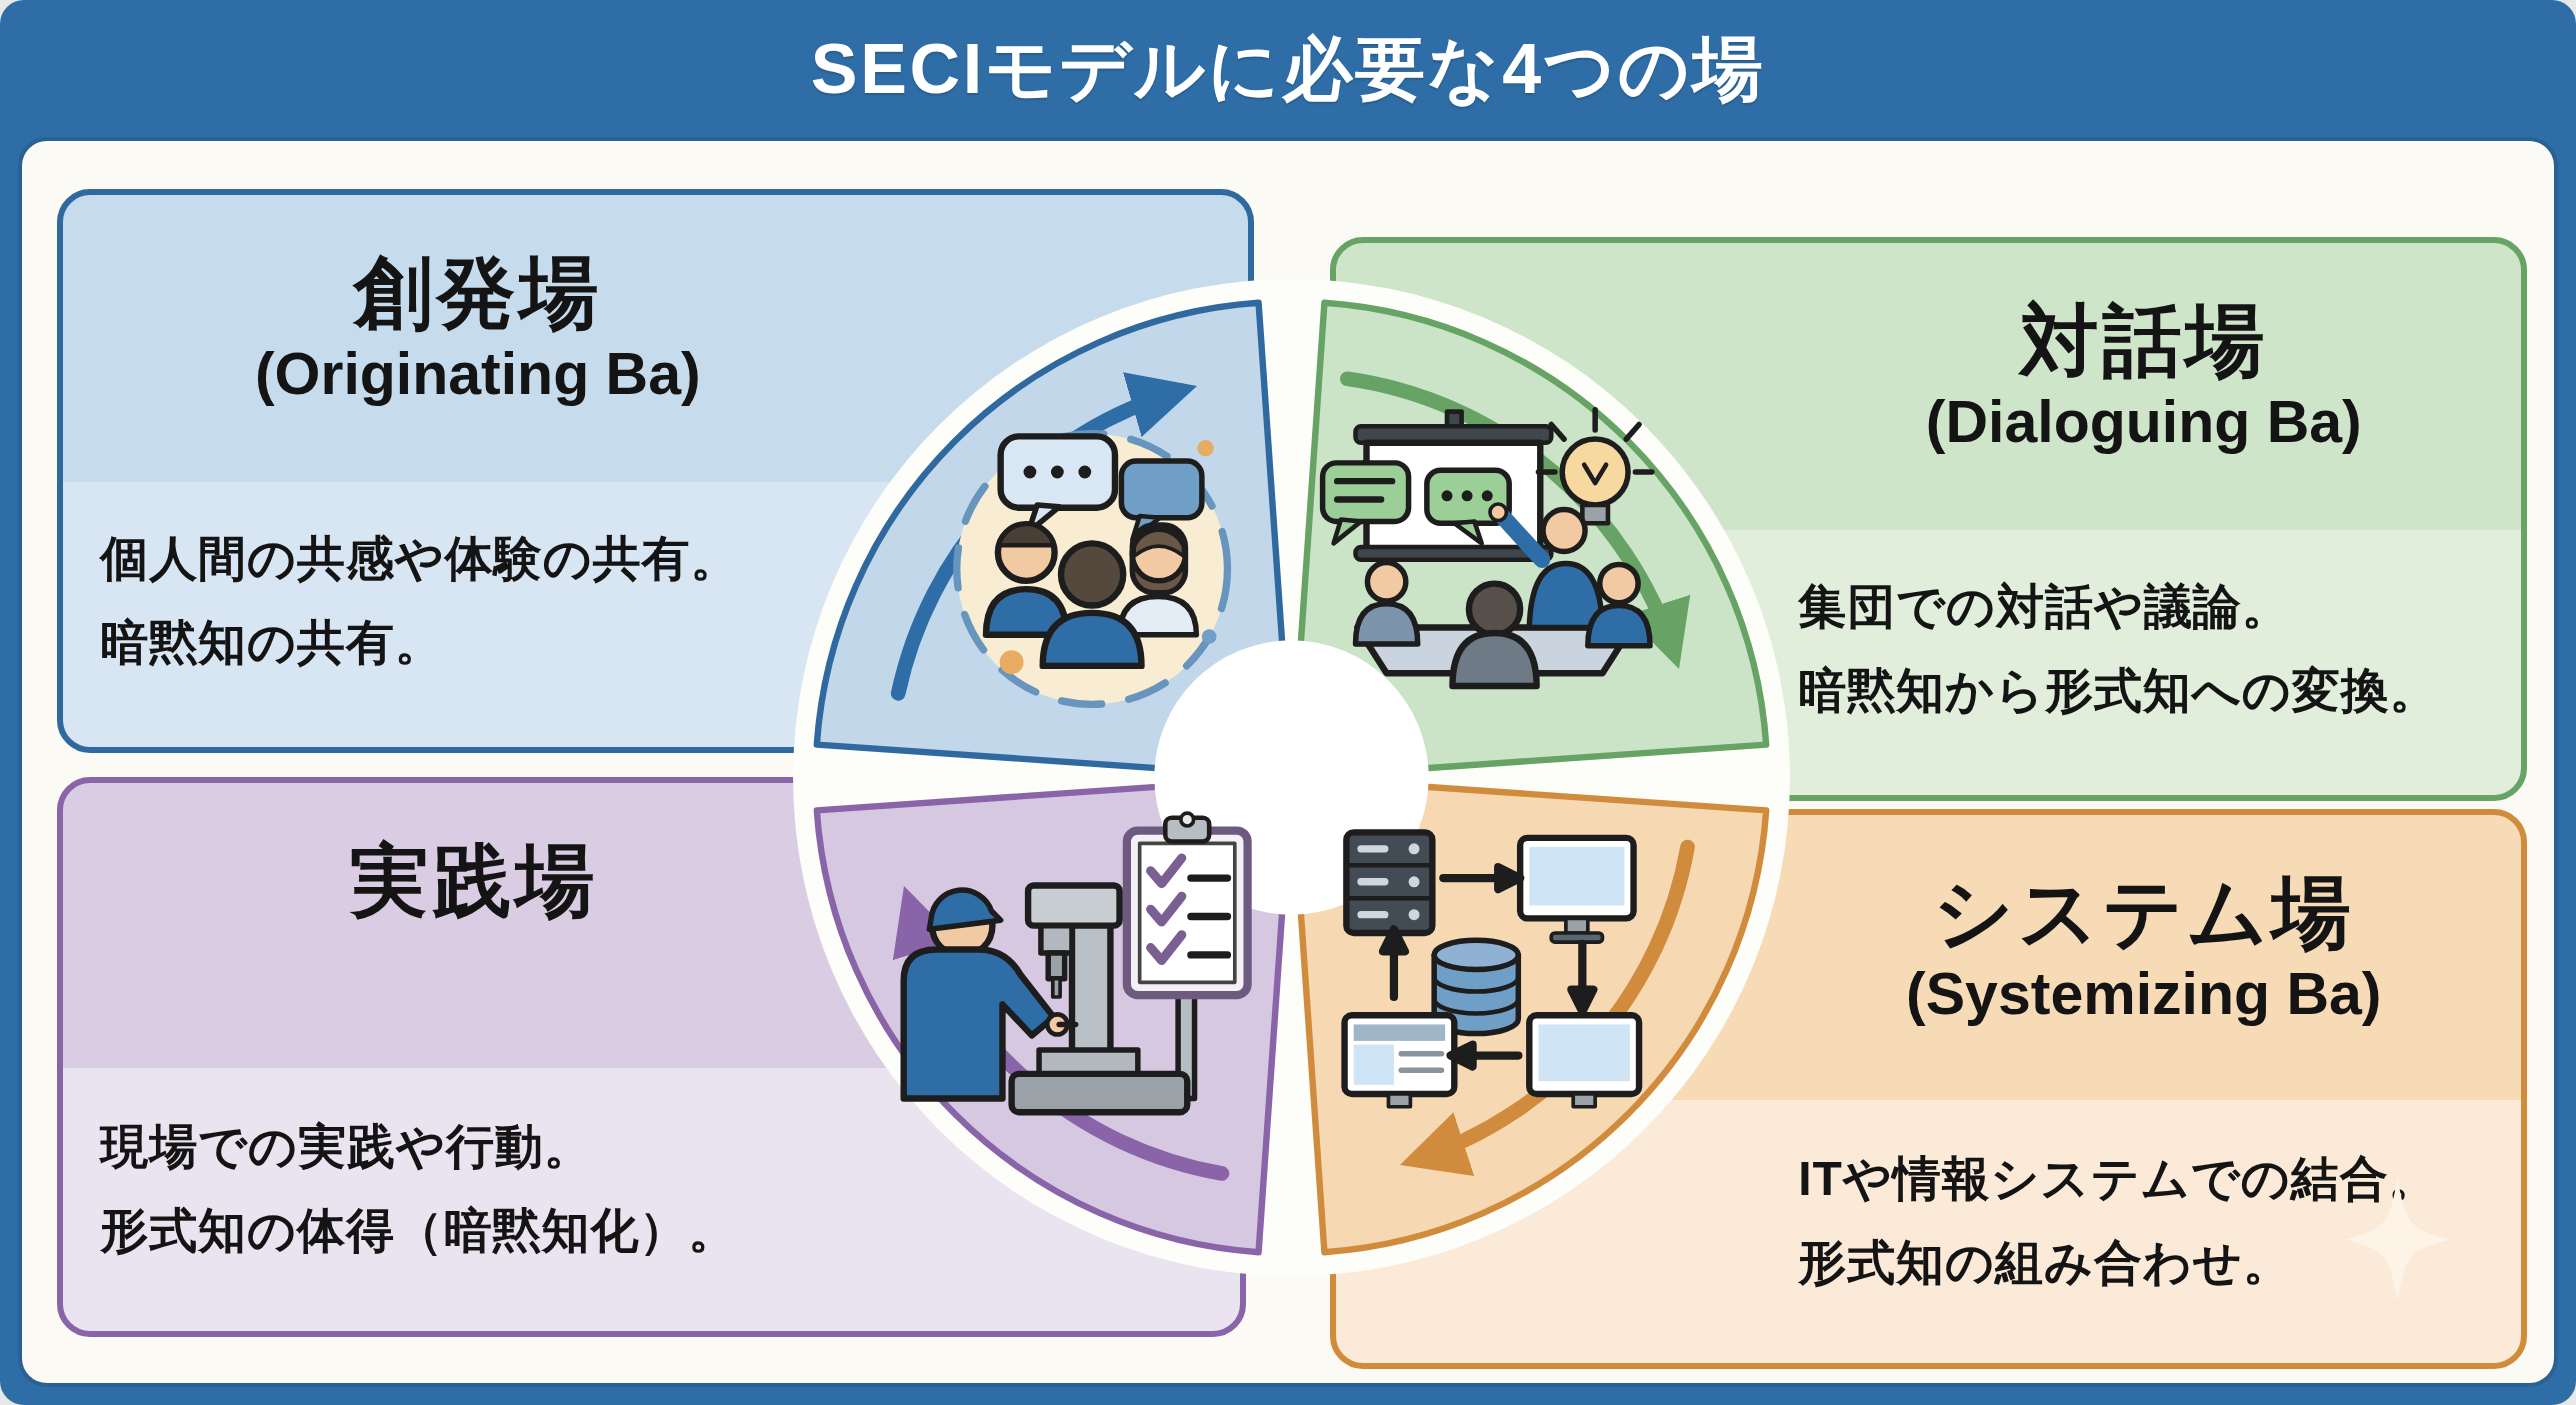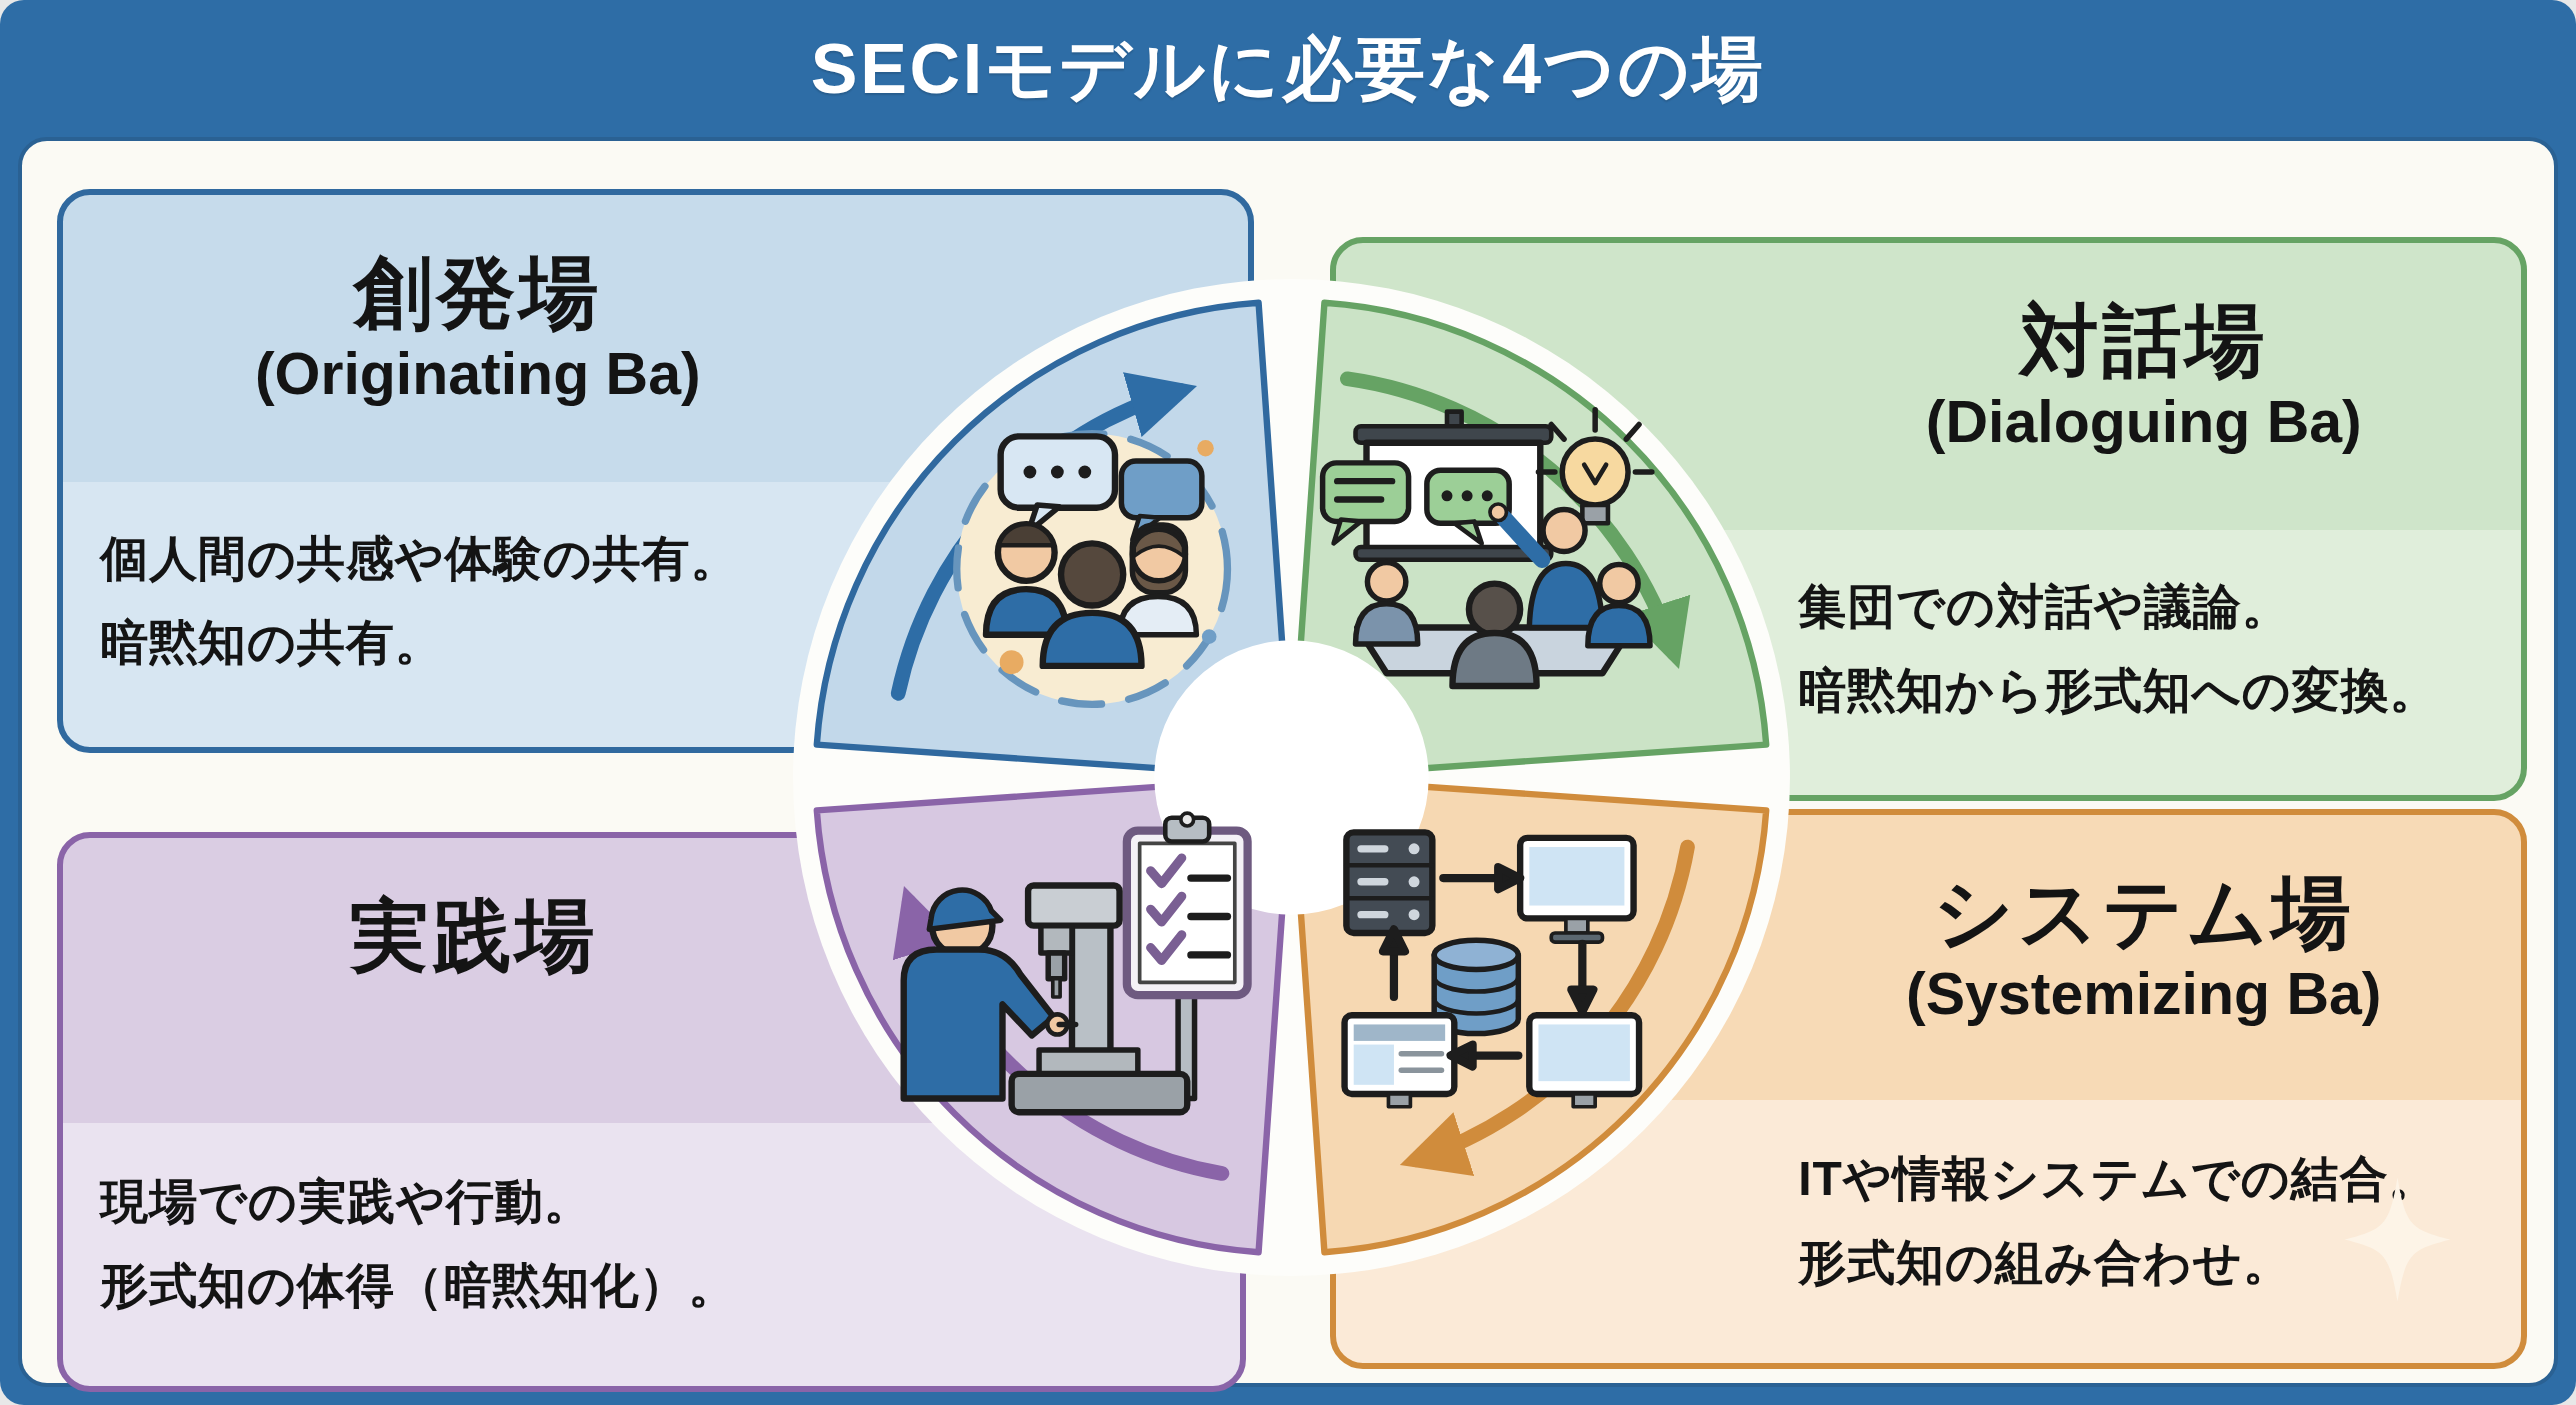--- a/index.html
+++ b/index.html
@@ -24,21 +24,21 @@
   }
   .card{
     position:absolute;border-radius:33px;border-width:6.4px;border-style:solid;
   }
   .card-tl{left:35px;top:48px;width:1197px;height:564px;
     border-color:#30699f;
     background:linear-gradient(180deg,#c6dbeb 0 52%,#d7e6f2 52% 100%);}
   .card-tr{left:1308px;top:48px;width:1197px;height:564px;
     border-color:#66a364;
     background:linear-gradient(180deg,#cfe5ca 0 52%,#e0eedb 52% 100%);margin-top:48px;}
-  .card-bl{left:35px;top:691px;width:1189px;height:560px;
+  .card-bl{left:35px;top:636px;width:1189px;height:560px;
     border-color:#8a64a8;
     background:linear-gradient(180deg,#dacde3 0 52%,#eae3f0 52% 100%);}
   .card-br{left:1308px;top:668px;width:1197px;height:560px;
     border-color:#d08c3c;
     background:linear-gradient(180deg,#f7dab6 0 52%,#fbead7 52% 100%);}
   .q-content{position:absolute;top:0;bottom:0;}
   .q-outer-left{left:37px;right:393px;}
   .q-outer-right{left:467px;right:37px;}
   .q-title{position:absolute;top:53px;left:0;right:0;text-align:center;color:#141414;}
   .q-title .jp{font-size:79px;font-weight:700;line-height:1.15;letter-spacing:3.7px;}

